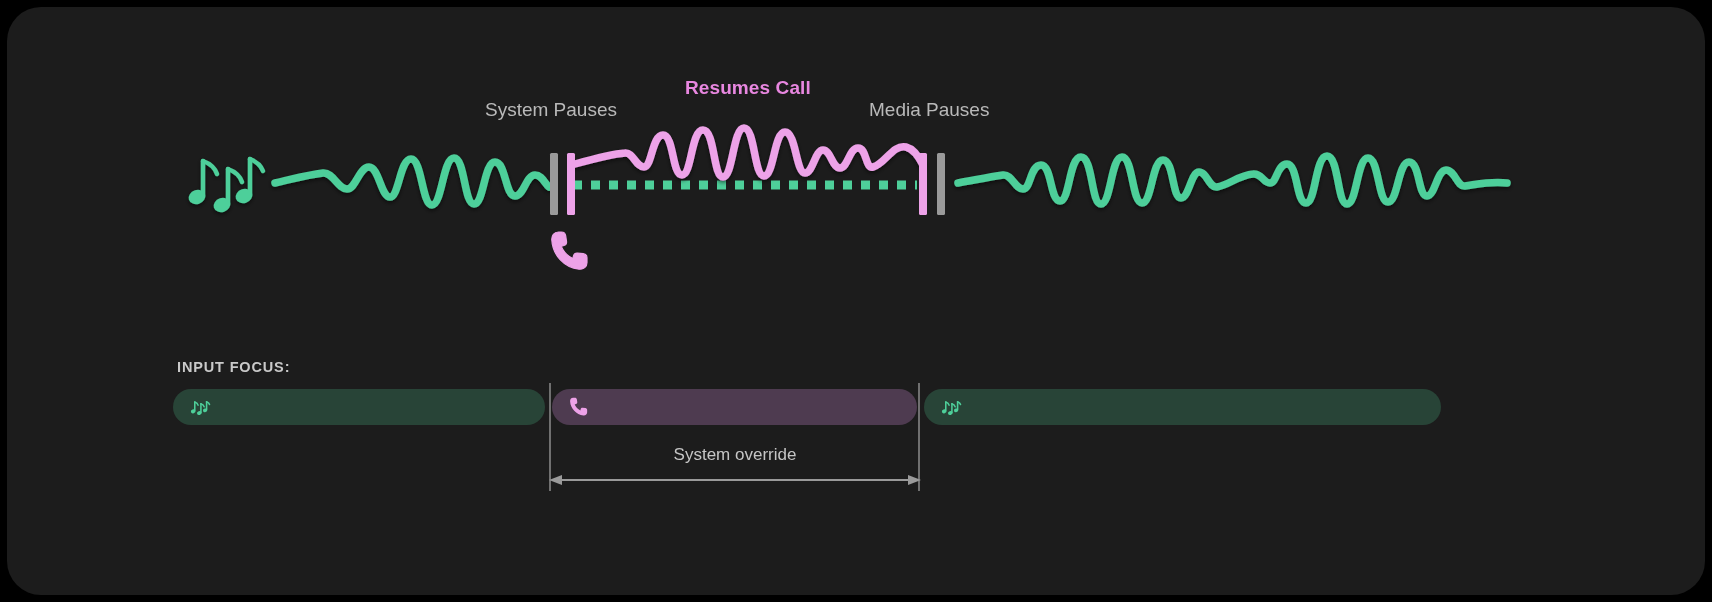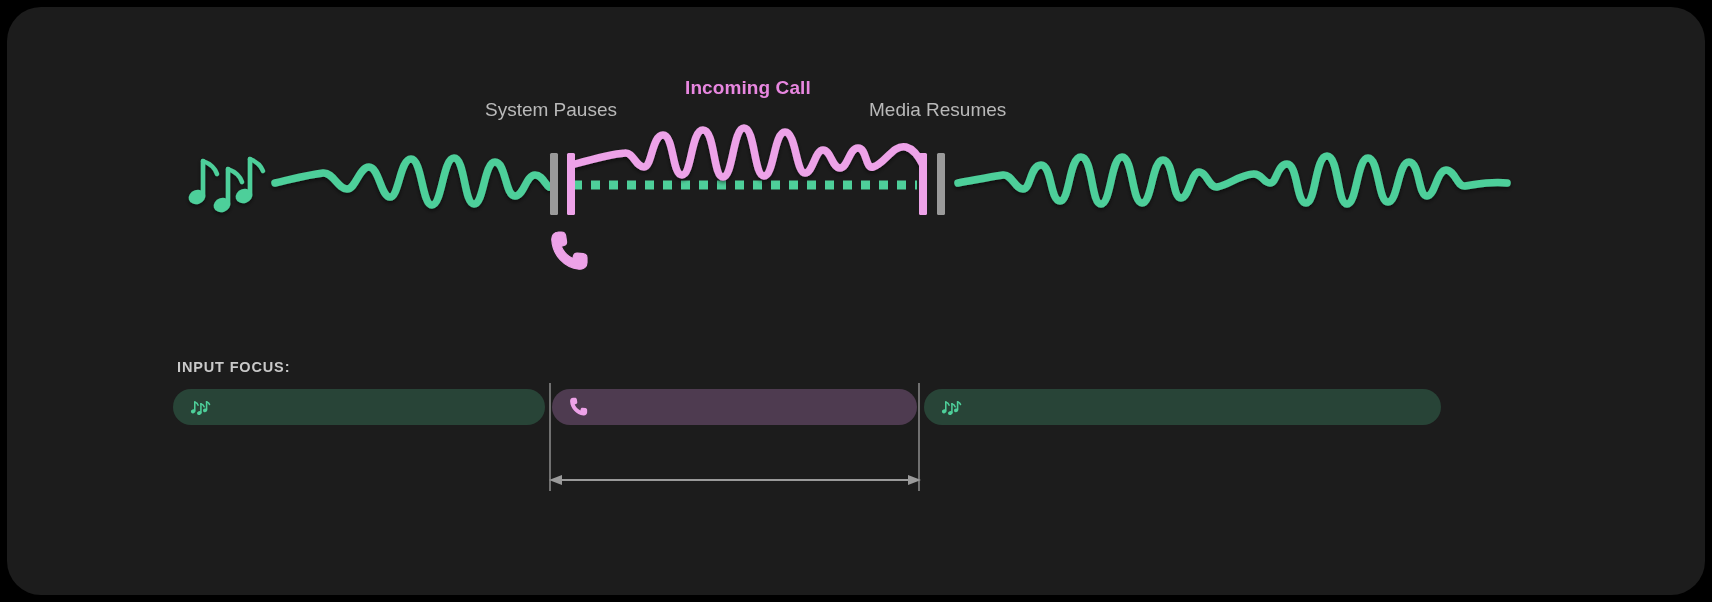--- a/index.html
+++ b/index.html
@@ -261,25 +261,25 @@
                  C 1332 149, 1330 197, 1340 197
                  C 1350 197, 1350 151, 1361 151
                  C 1372 151, 1371 195, 1381 195
                  C 1391 195, 1391 155, 1402 155
                  C 1413 155, 1411 189, 1420 189
                  C 1428 189, 1430 163, 1439 163
                  C 1448 163, 1450 180, 1458 179
                  C 1472 177, 1484 174, 1500 176"></path>
       </svg>
 
-      <div class="lbl" id="lbl-incoming">Incoming Call</div>
+      <div class="lbl" id="lbl-incoming">Resumes Call</div>
 
       <div class="lbl" id="lbl-pauses">System Pauses</div>
 
-      <div class="lbl" id="lbl-resumes">Media Resumes</div>
+      <div class="lbl" id="lbl-resumes">Media Pauses</div>
 
       <svg id="callIcon" viewBox="0 0 44 50">
         <path d="M10.5 3 C 6 3, 3.5 6.5, 3.8 11 C 4.6 26, 16 38.5, 31 40.2
                  C 35.6 40.7, 39 37.8, 39 33.5 L 39 28.8
                  C 39 26.6, 37.4 24.9, 35.3 24.7 L 29.6 24.1
                  C 27.7 23.9, 26 25.1, 25.5 26.9 L 24.8 29.6
                  C 19.6 27, 15.4 22.6, 13.2 17.3 L 15.9 16.5
                  C 17.7 16, 18.8 14.2, 18.5 12.3 L 17.7 6.8
                  C 17.4 4.6, 15.6 3, 13.4 3 Z" fill="#eda2e8" stroke="#eda2e8" stroke-width="1.2" stroke-linejoin="round"></path>
       </svg>
@@ -329,20 +329,21 @@
             <path d="M19.2 6.2 L19.2 15.2" fill="none"></path>
             <ellipse cx="17.5" cy="15.6" rx="2.3" ry="2" transform="rotate(-18 17.5 15.6)" stroke="none"></ellipse>
             <path d="M19.2 6.2 q2.7 1 3.2 3.1" fill="none"></path>
           </g>
         </svg>
       </div>
 
       <div class="vguide" id="vguide-left"></div>
       <div class="vguide" id="vguide-right"></div>
 
+      <div id="overrideLabel">System override</div>
 
       <svg id="arrowSvg" viewBox="0 0 376 22">
         <line x1="11" y1="11" x2="365" y2="11" stroke="#9a9a9a" stroke-width="1.8"></line>
         <polygon points="2,11 15,6 15,16" fill="#9a9a9a"></polygon>
         <polygon points="374,11 361,6 361,16" fill="#9a9a9a"></polygon>
       </svg>
     </div>
 
   </div>
 </div>

